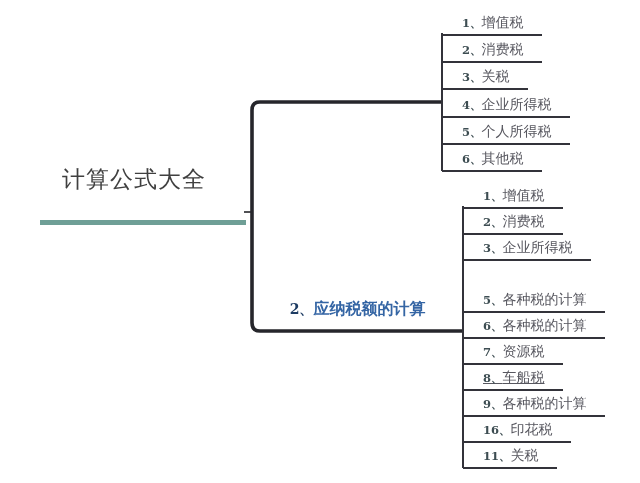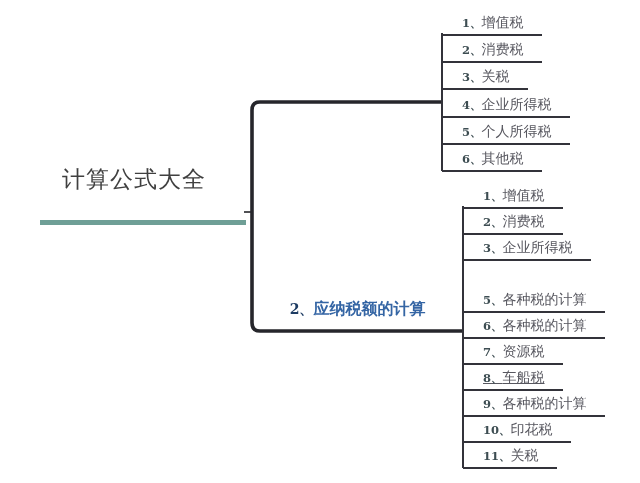--- a/index.html
+++ b/index.html
@@ -114,19 +114,19 @@
   <div class="node child c2-6">
     <span class="num">7、</span><span>资源税</span>
   </div>
   <div class="node child c2-7">
     <span class="num">8、</span><span>车船税</span>
   </div>
   <div class="node child c2-8">
     <span class="num">9、</span><span>各种税的计算</span>
   </div>
   <div class="node child c2-9">
-    <span class="num">10、</span><span>印花税</span>
+    <span class="num">16、</span><span>印花税</span>
   </div>
   <div class="node child c2-10">
     <span class="num">11、</span><span>关税</span>
   </div>
 
 </div>
 
 </body></html>

